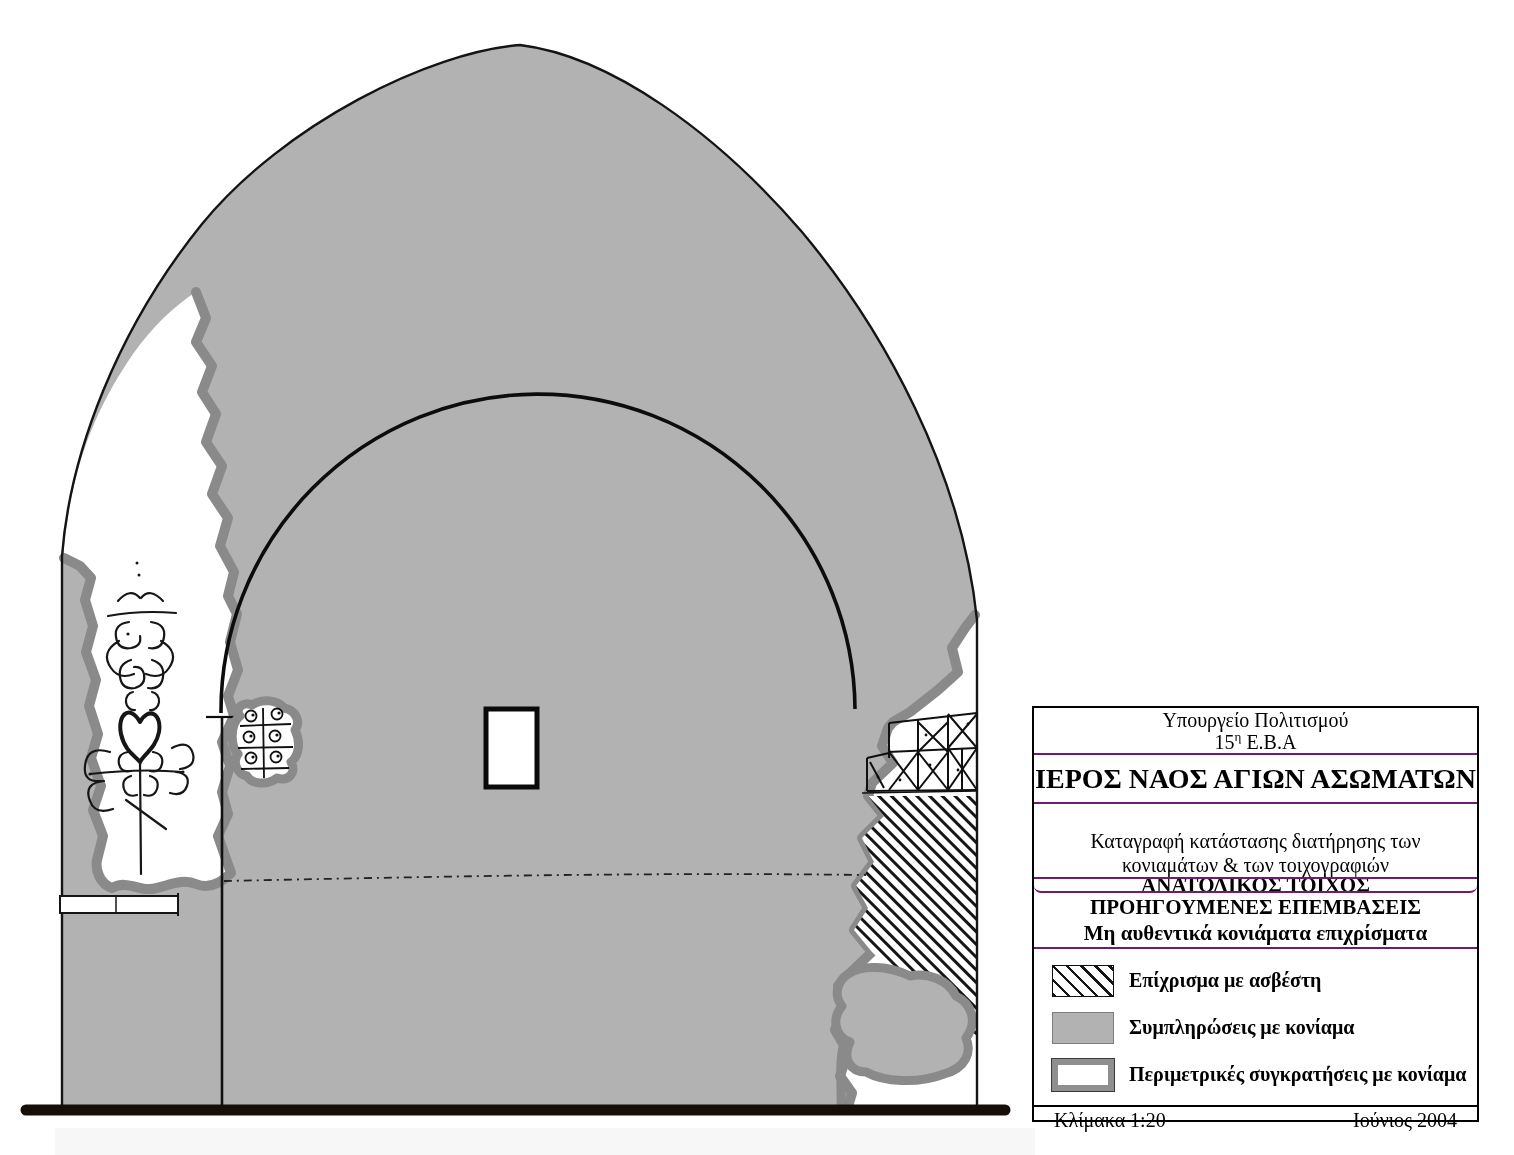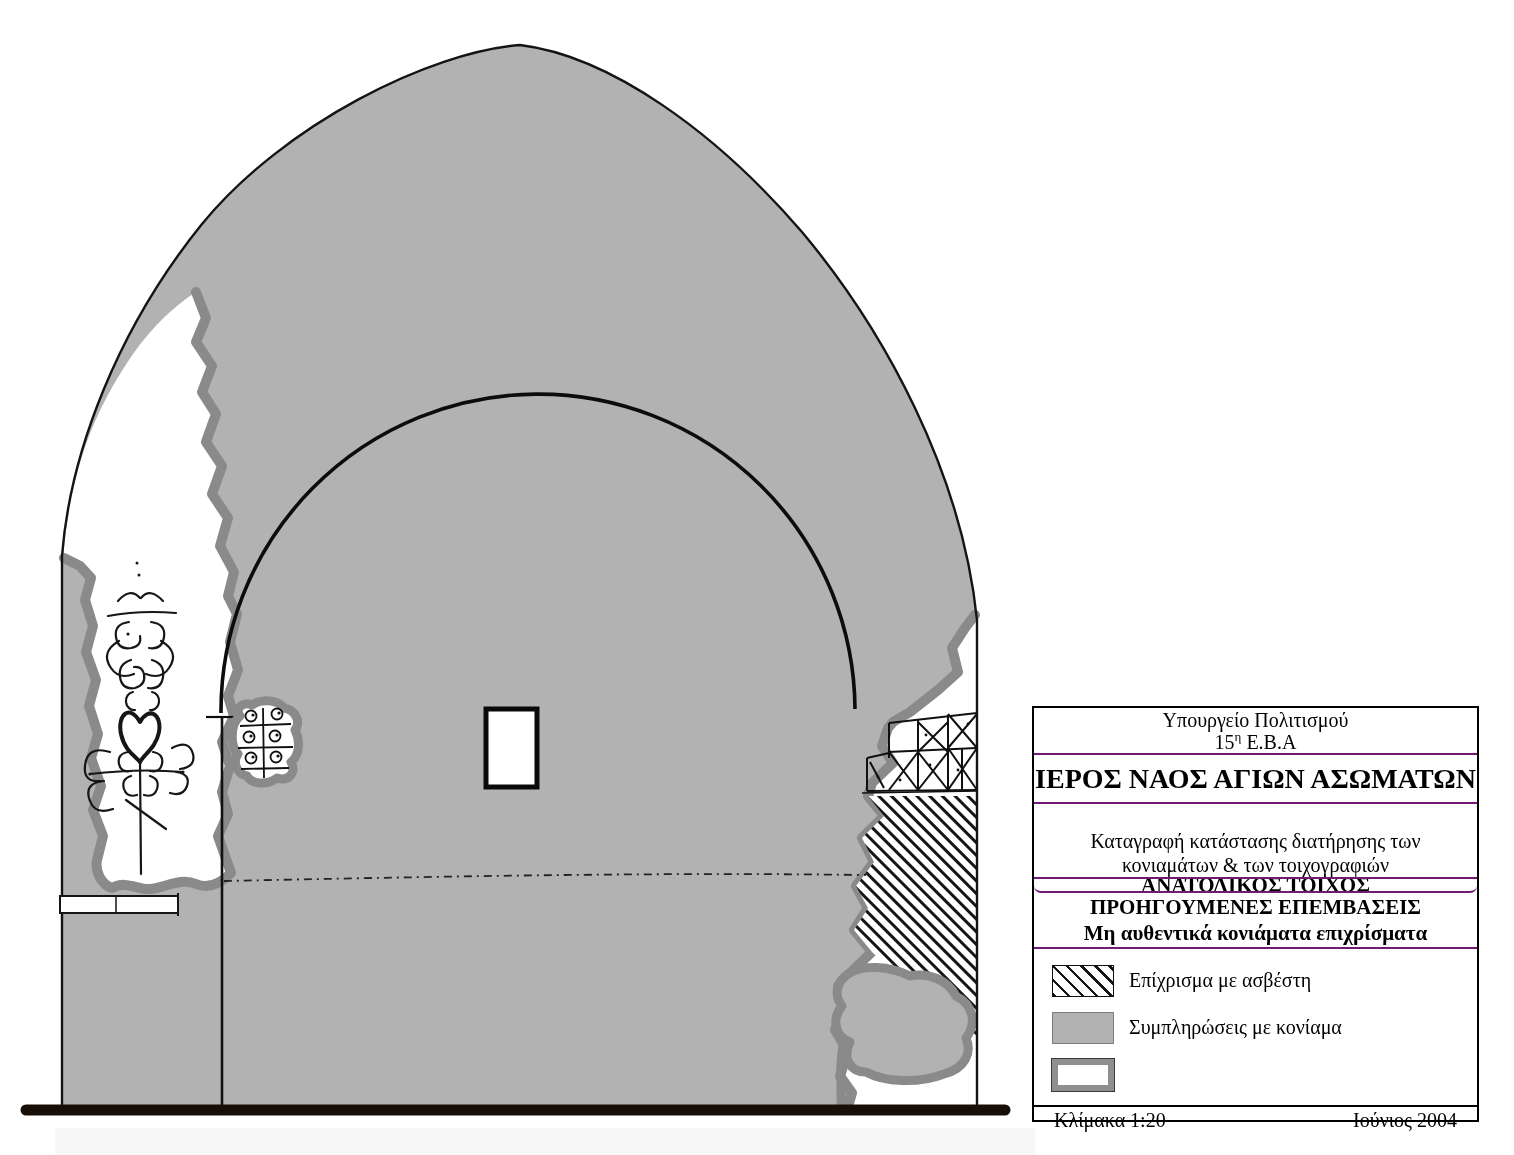--- a/index.html
+++ b/index.html
@@ -19,21 +19,21 @@
   .r5{height:56px;font-size:21px;line-height:26px;font-weight:bold;text-align:center;}
   .sup{font-size:13px;vertical-align:super;line-height:0;}
   .legendArea{height:158px;border-bottom:2px solid #000;box-sizing:border-box;
               padding:8px 0 0 18px;display:flex;flex-direction:column;}
   .legendItem{display:flex;align-items:center;height:47px;}
   .swatch{width:62px;height:32px;margin-right:15px;box-sizing:border-box;flex:0 0 auto;}
   .swatch.hatch{border:1px solid #111;
                 background:repeating-linear-gradient(45deg,#161616 0 2.5px,#ffffff 2.5px 10px);}
   .swatch.gray{background:#b2b2b2;border:1px solid #7e7e7e;}
   .swatch.outline{background:#fff;border:6px solid #8f8f8f;outline:1px solid #3a3a3a;}
-  .legendLabel{font-size:20px;white-space:nowrap;}
+  .legendLabel{font-size:20px;white-space:nowrap;font-weight:bold;}
   .footerRow{height:26px;display:flex;justify-content:space-between;align-items:center;
              padding:0 20px;font-size:20px;box-sizing:border-box;}
 </style>
 </head>
 <body>
 
 <div class="stage">
 
   <svg class="drawing" width="1514" height="1155" viewBox="0 0 1514 1155">
     <defs>
@@ -213,20 +213,21 @@
       <div class="legendItem">
         <div class="swatch hatch"></div>
         <div class="legendLabel">Επίχρισμα με ασβέστη</div>
       </div>
       <div class="legendItem">
         <div class="swatch gray"></div>
         <div class="legendLabel">Συμπληρώσεις με κονίαμα</div>
       </div>
       <div class="legendItem">
         <div class="swatch outline"></div>
+        <div class="legendLabel">Περιμετρικές συγκρατήσεις με κονίαμα</div>
       </div>
     </div>
 
     <div class="footerRow">
       <span>Κλίμακα 1:20</span>
       <span>Ιούνιος 2004</span>
     </div>
 
   </div>
 </div>

